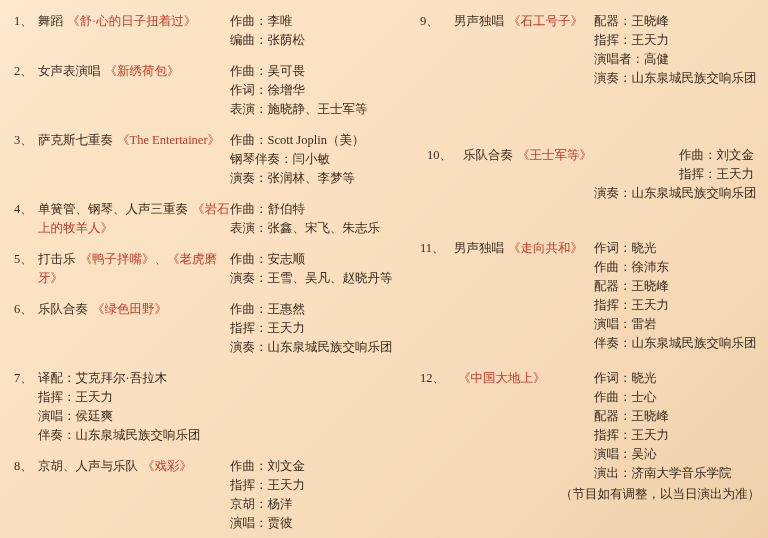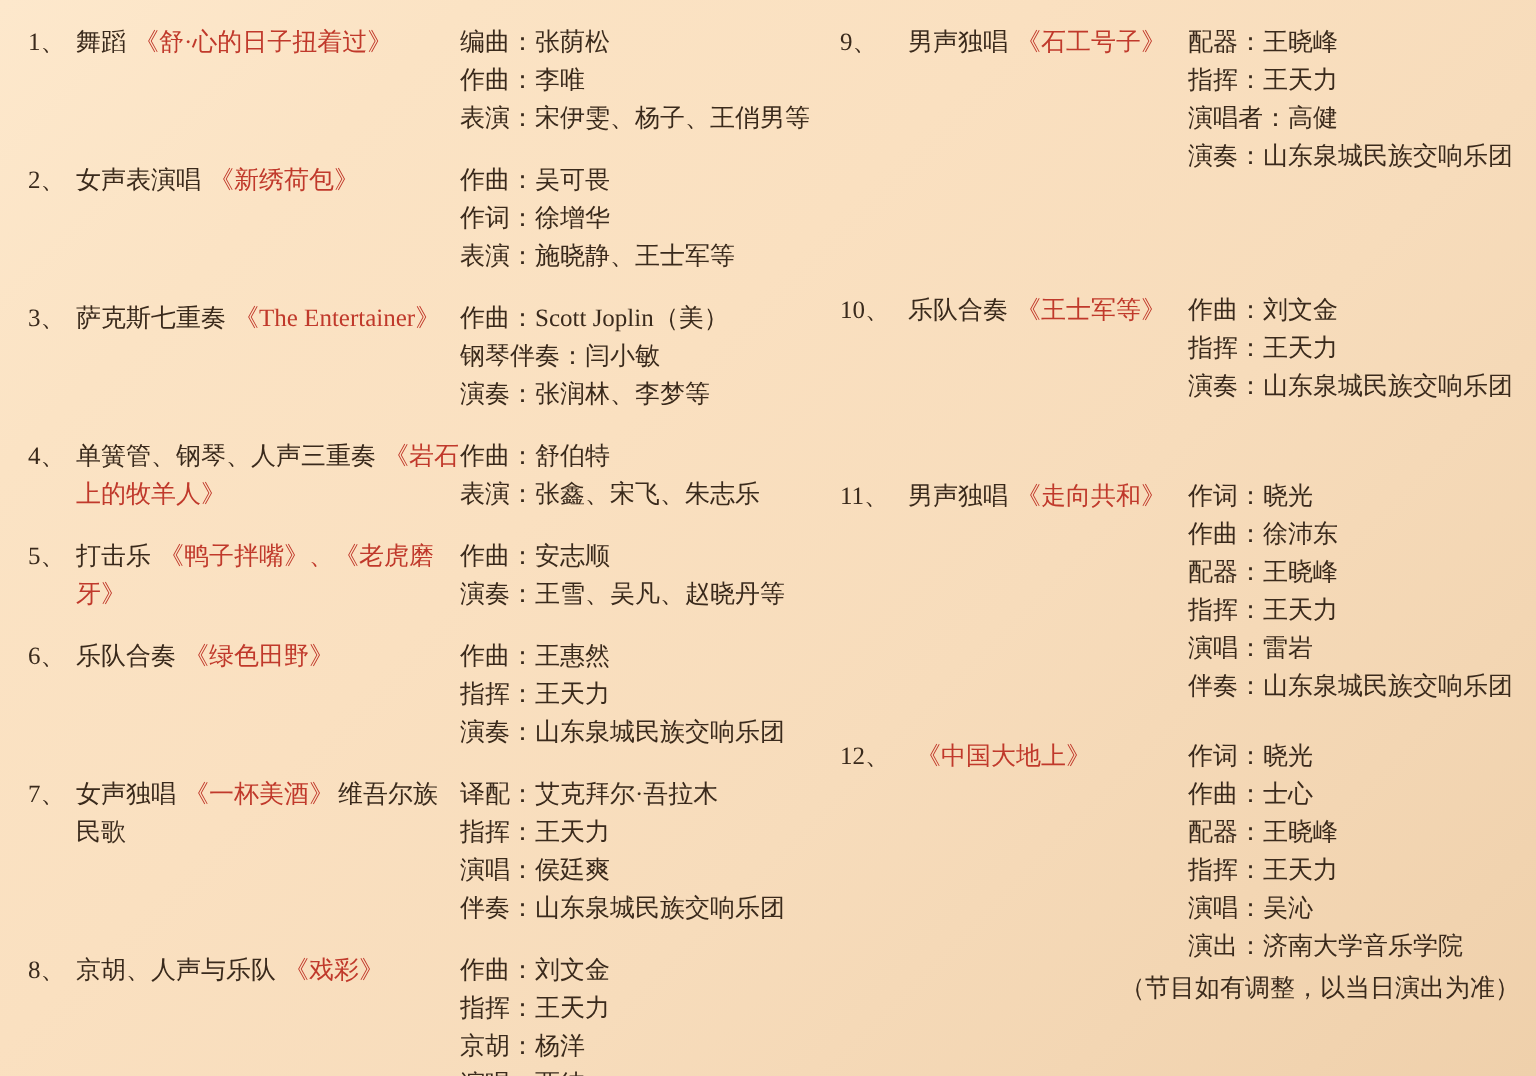--- a/index.html
+++ b/index.html
@@ -108,23 +108,22 @@
   <div class="columns">
 
     <div class="col col-left">
 
       <div class="item" style="margin-top:4px;">
         <div class="idx">1、</div>
         <div class="titleblock">
           <span class="perf-type">舞蹈</span><span class="work-title">《舒·心的日子扭着过》</span><span class="work-extra"></span>
         </div>
         <div class="credits">
+          <div class="credit-line"><span class="credit-role">作曲：</span><span class="credit-name">李唯</span></div>
           <div class="credit-line"><span class="credit-role">编曲：</span><span class="credit-name">张荫松</span></div>
-          <div class="credit-line"><span class="credit-role">作曲：</span><span class="credit-name">李唯</span></div>
-          <div class="credit-line"><span class="credit-role">表演：</span><span class="credit-name">宋伊雯、杨子、王俏男等</span></div>
         </div>
       </div>
 
       <div class="item">
         <div class="idx">2、</div>
         <div class="titleblock">
           <span class="perf-type">女声表演唱</span><span class="work-title">《新绣荷包》</span><span class="work-extra"></span>
         </div>
         <div class="credits">
           <div class="credit-line"><span class="credit-role">作曲：</span><span class="credit-name">吴可畏</span></div>
@@ -174,23 +173,20 @@
         </div>
         <div class="credits">
           <div class="credit-line"><span class="credit-role">作曲：</span><span class="credit-name">王惠然</span></div>
           <div class="credit-line"><span class="credit-role">指挥：</span><span class="credit-name">王天力</span></div>
           <div class="credit-line"><span class="credit-role">演奏：</span><span class="credit-name">山东泉城民族交响乐团</span></div>
         </div>
       </div>
 
       <div class="item">
         <div class="idx">7、</div>
-        <div class="titleblock">
-          <span class="perf-type">女声独唱</span><span class="work-title">《一杯美酒》</span><span class="work-extra">维吾尔族民歌</span>
-        </div>
         <div class="credits">
           <div class="credit-line"><span class="credit-role">译配：</span><span class="credit-name">艾克拜尔·吾拉木</span></div>
           <div class="credit-line"><span class="credit-role">指挥：</span><span class="credit-name">王天力</span></div>
           <div class="credit-line"><span class="credit-role">演唱：</span><span class="credit-name">侯廷爽</span></div>
           <div class="credit-line"><span class="credit-role">伴奏：</span><span class="credit-name">山东泉城民族交响乐团</span></div>
         </div>
       </div>
 
       <div class="item">
         <div class="idx">8、</div>
@@ -216,21 +212,21 @@
           <span class="perf-type">男声独唱</span><span class="work-title">《石工号子》</span><span class="work-extra"></span>
         </div>
         <div class="credits">
           <div class="credit-line"><span class="credit-role">配器：</span><span class="credit-name">王晓峰</span></div>
           <div class="credit-line"><span class="credit-role">指挥：</span><span class="credit-name">王天力</span></div>
           <div class="credit-line"><span class="credit-role">演唱者：</span><span class="credit-name">高健</span></div>
           <div class="credit-line"><span class="credit-role">演奏：</span><span class="credit-name">山东泉城民族交响乐团</span></div>
         </div>
       </div>
 
-      <div class="item" style="margin-bottom:36px;">
+      <div class="item" style="margin-bottom:36px;text-align:right;">
         <div class="idx">10、</div>
         <div class="titleblock">
           <span class="perf-type">乐队合奏</span><span class="work-title">《王士军等》</span><span class="work-extra"></span>
         </div>
         <div class="credits">
           <div class="credit-line"><span class="credit-role">作曲：</span><span class="credit-name">刘文金</span></div>
           <div class="credit-line"><span class="credit-role">指挥：</span><span class="credit-name">王天力</span></div>
           <div class="credit-line"><span class="credit-role">演奏：</span><span class="credit-name">山东泉城民族交响乐团</span></div>
         </div>
       </div>

